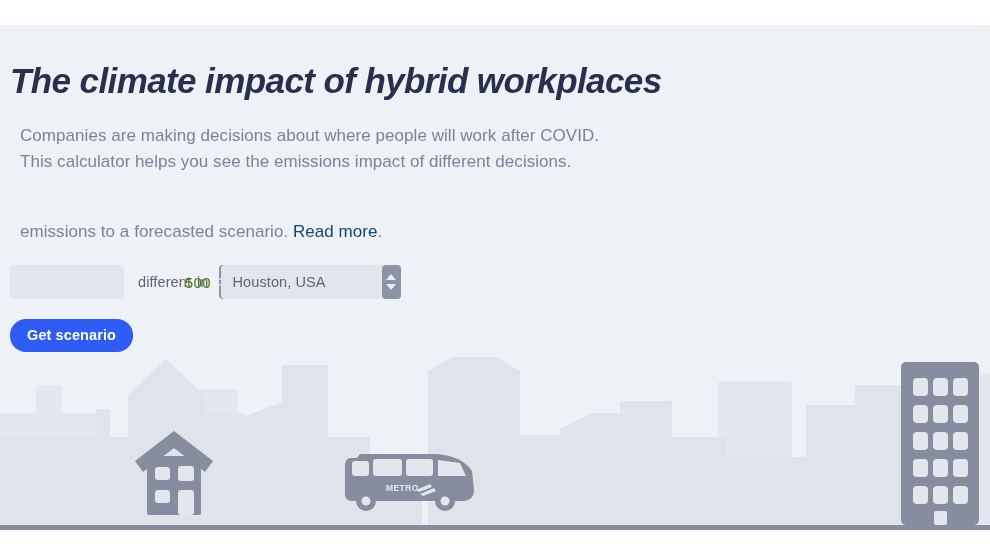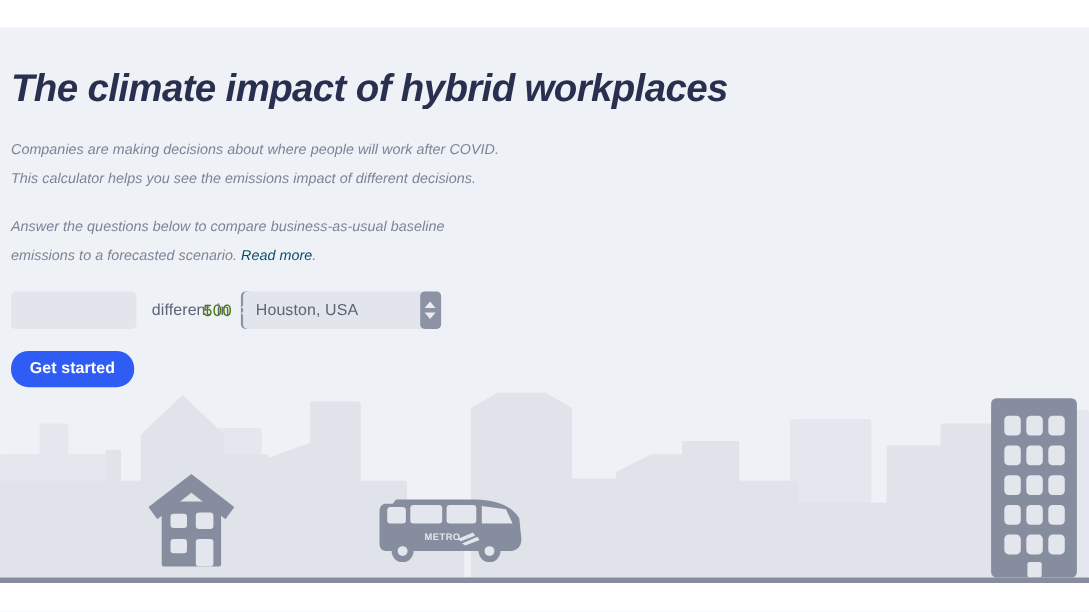--- a/index.html
+++ b/index.html
@@ -54,26 +54,25 @@
     margin: 0;
     font-size: 35px;
     line-height: 42px;
     font-weight: bold;
     letter-spacing: -0.6px;
     color: #29304f;
     font-style: italic;
   }
 
   .para {
-    margin: 0;
-    font-size: 13px;
+    margin: 10px;
+    font-size: 17px;
     line-height: 26px;
     color: #7b8398;
     letter-spacing: 0.05px;
-    font-style: italic;
   }
   .para-1 { margin-top: 21px; }
   .para-2 { margin-top: 18px; }
 
   .read-more {
     color: #0c4a6e;
     text-decoration: none;
     cursor: pointer;
   }
   .period { color: #7b8398; }
@@ -314,21 +313,21 @@
     <div class="content">
 
       <h1 class="headline">The climate impact of hybrid workplaces</h1>
 
       <p class="para para-1">
         <span>Companies are making decisions about where people will work after COVID.</span><br>
         <span>This calculator helps you see the emissions impact of different decisions.</span>
       </p>
 
       <p class="para para-2">
-        <span>Answer the questions below to compare business-as-usual baseline</span><br>
+        <br>
         <span>emissions to a forecasted scenario. </span><a class="read-more" href="#">Read more</a><span class="period">.</span>
       </p>
 
       
       <div class="form-row">
 
         <div class="number-field">
           <input class="number-value" type="text" readonly="" value="500" style="">
           <div class="spinner">
             <span class="spin-up"></span>
@@ -341,21 +340,21 @@
         <div class="select-field">
           <span class="select-value">Houston, USA</span>
           <div class="select-arrows">
             <span class="spin-up"></span>
             <span class="spin-down"></span>
           </div>
         </div>
 
       </div>
 
-      <button class="cta">Get started</button>
+      <button class="cta">Get scenario</button>
 
     </div>
 
   </div>
 
   <div class="ground-strip"></div>
 
 </div>
 
 </body></html>

